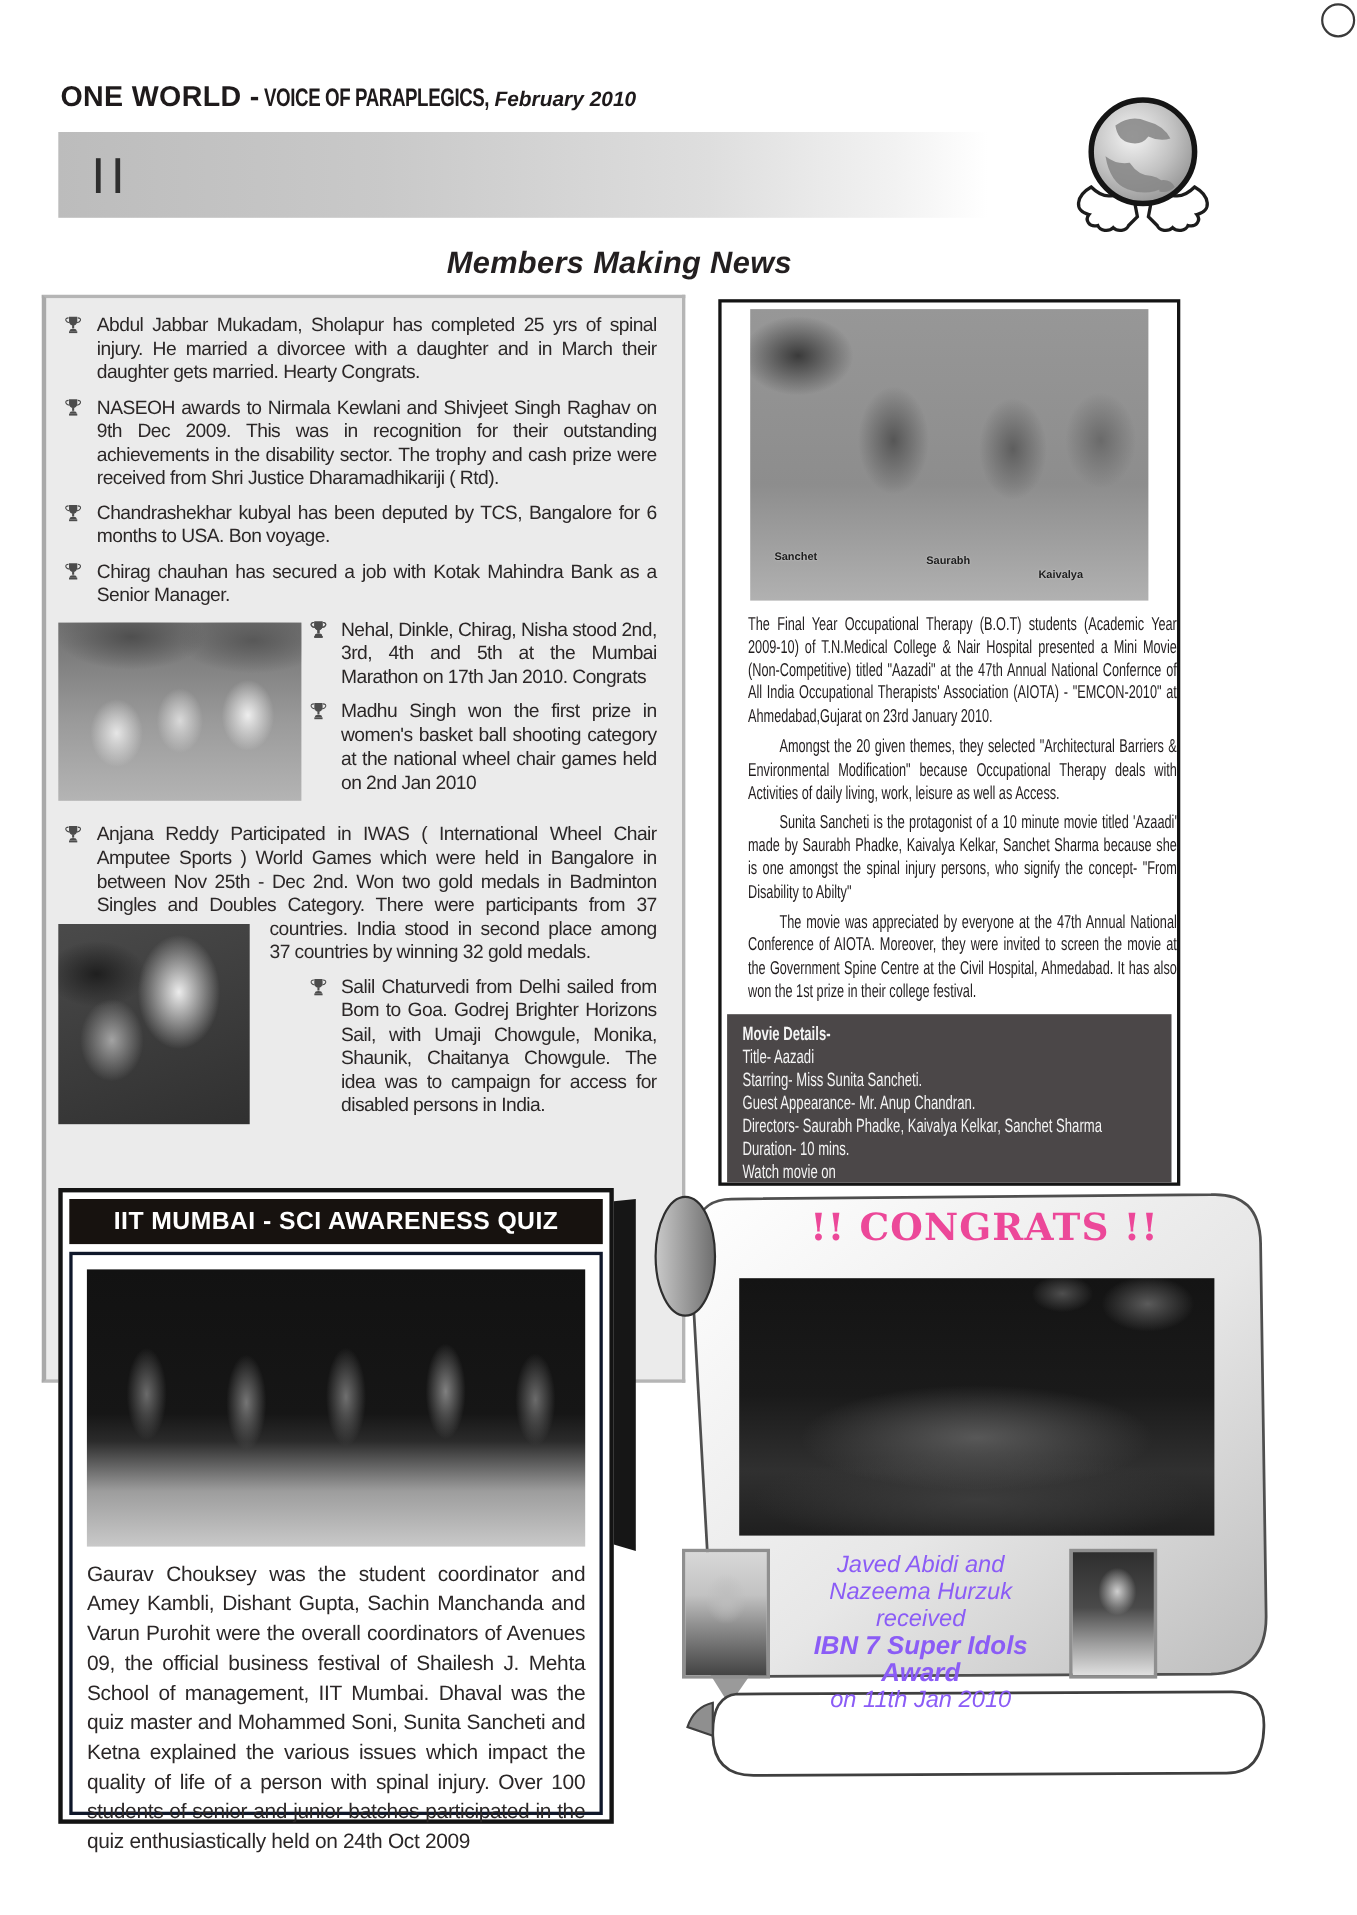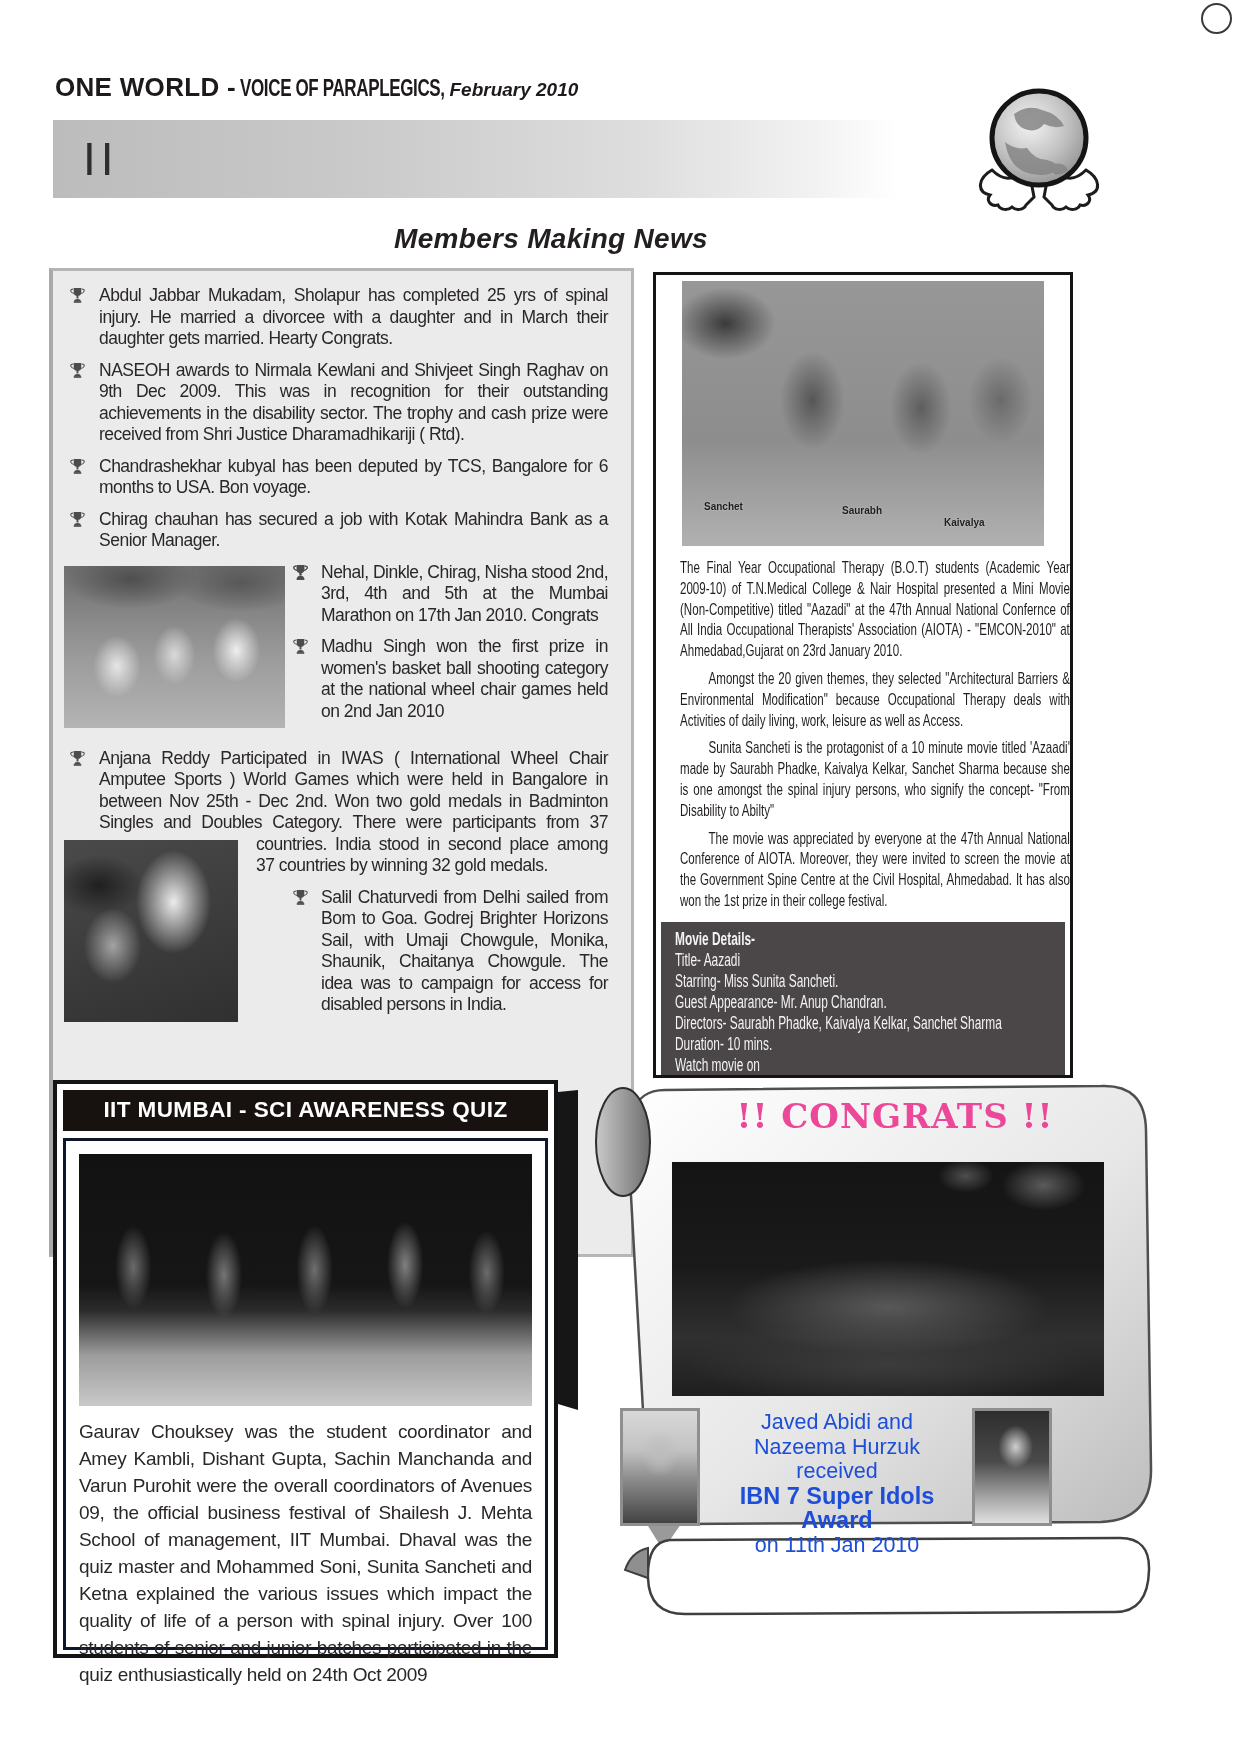--- a/index.html
+++ b/index.html
@@ -12,25 +12,25 @@
   .masthead{position:absolute;left:55px;top:72px;white-space:nowrap;color:#1e1a1b;}
   .masthead .brand{font-weight:bold;font-size:26px;letter-spacing:.3px;}
   .masthead .pub{display:inline-block;font-weight:bold;font-size:23px;letter-spacing:-.5px;
         transform:scaleX(.74);transform-origin:left center;margin-right:-72px;}
   .masthead .date{font-weight:bold;font-style:italic;font-size:19px;}
   .header-bar{position:absolute;left:53px;top:120px;width:845px;height:78px;
         background:linear-gradient(to right,#bcbcbc 0%,#c9c9c9 35%,#dedede 70%,#f2f2f2 90%,#ffffff 100%);}
   .page-num{position:absolute;left:30px;top:12px;font-size:46px;font-weight:400;
         color:#2e2e2e;letter-spacing:5px;font-family:"Liberation Sans",sans-serif;}
   .globe{position:absolute;left:976px;top:80px;width:126px;height:136px;}
-  .page-title{position:absolute;left:41px;top:204px;width:1020px;text-align:center;
+  .page-title{position:absolute;left:53px;top:204px;width:1020px;text-align:center;
         font-size:28px;font-weight:bold;font-style:italic;letter-spacing:.3px;color:#231f20;}
 
   
-  .members-box{position:absolute;left:49px;top:268px;width:585px;height:989px;
+  .members-box{position:absolute;left:38px;top:268px;width:585px;height:989px;
         box-sizing:border-box;background:#ebebeb;border:3px solid #b5b5b5;
         border-left:4px solid #a9a9a9;overflow:hidden;padding:14px 23px 0 0;}
   .m-item{position:relative;padding-left:46px;margin-bottom:10px;font-size:17.5px;
         line-height:21.5px;letter-spacing:-.5px;text-align:justify;color:#2b2727;}
   .m-item .trophy{position:absolute;left:17px;top:2px;}
   .trophy{width:15px;height:17px;fill:#4c4c4c;}
   .media-row{position:relative;min-height:178px;margin-bottom:8px;}
   .family-photo{position:absolute;left:11px;top:4px;width:221px;height:162px;}
   .m-item.sub{margin-left:238px;padding-left:30px;}
   .m-item.sub .trophy{left:2px;}
@@ -103,21 +103,21 @@
       radial-gradient(ellipse 240px 50px at 50% 86%,#3c3c3c,rgba(0,0,0,0) 85%),
       linear-gradient(180deg,#141414 0%,#1a1a1a 45%,#303030 75%,#1f1f1f 100%);}
   .portrait{position:absolute;width:80px;height:118px;border:3px solid #8f8f8f;box-sizing:border-box;}
   .portrait-left{left:620px;top:1408px;background:
       radial-gradient(ellipse 26px 32px at 50% 38%,#bdbdbd,rgba(0,0,0,0) 72%),
       linear-gradient(180deg,#d8d8d8 0%,#c2c2c2 35%,#8e8e8e 60%,#434343 100%);}
   .portrait-right{left:972px;top:1408px;background:
       radial-gradient(ellipse 24px 30px at 55% 32%,#cfcfcf,rgba(0,0,0,0) 72%),
       linear-gradient(180deg,#2e2e2e 0%,#4a4a4a 45%,#9f9f9f 75%,#e0e0e0 100%);}
   .award-text{position:absolute;left:706px;top:1410px;width:262px;text-align:center;
-        font-size:21.5px;line-height:24.5px;color:#1d4ed8;}
+        font-size:21.5px;line-height:24.5px;color:#8b5cf6;font-style:italic;}
   .award-text .strong{font-weight:bold;font-size:23.5px;}
 </style>
 </head>
 <body>
 
 <div class="page">
 
   <div class="corner-circle"></div>
 
   <div class="masthead">

